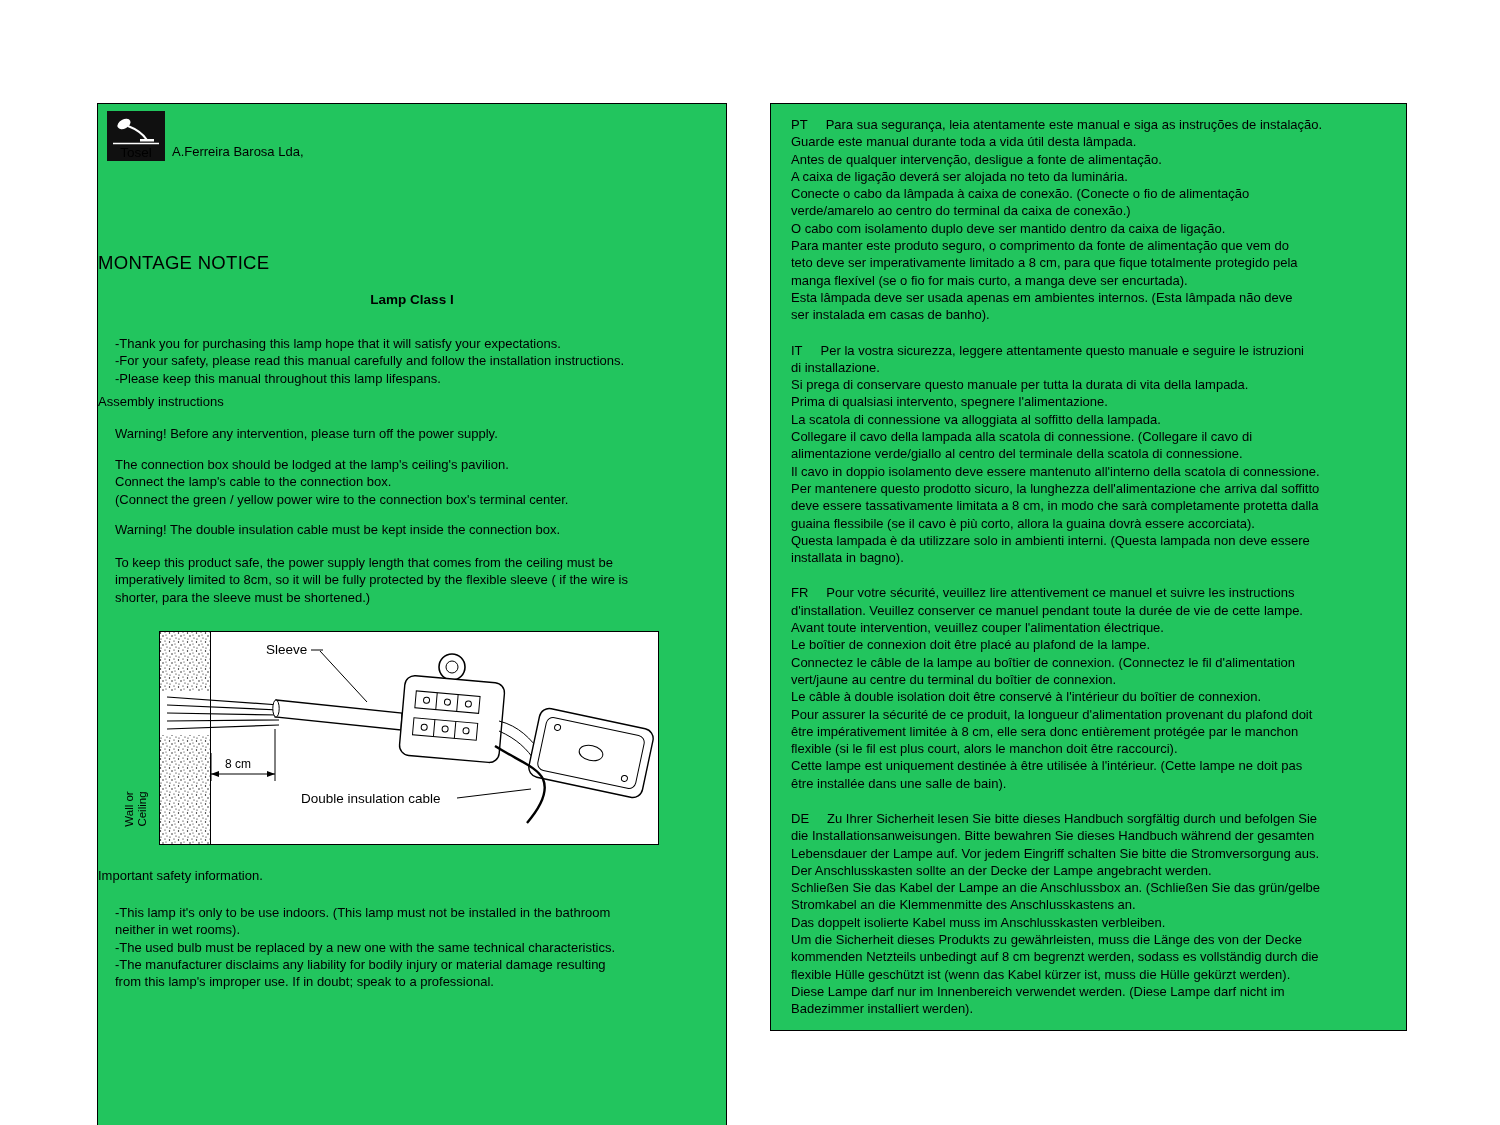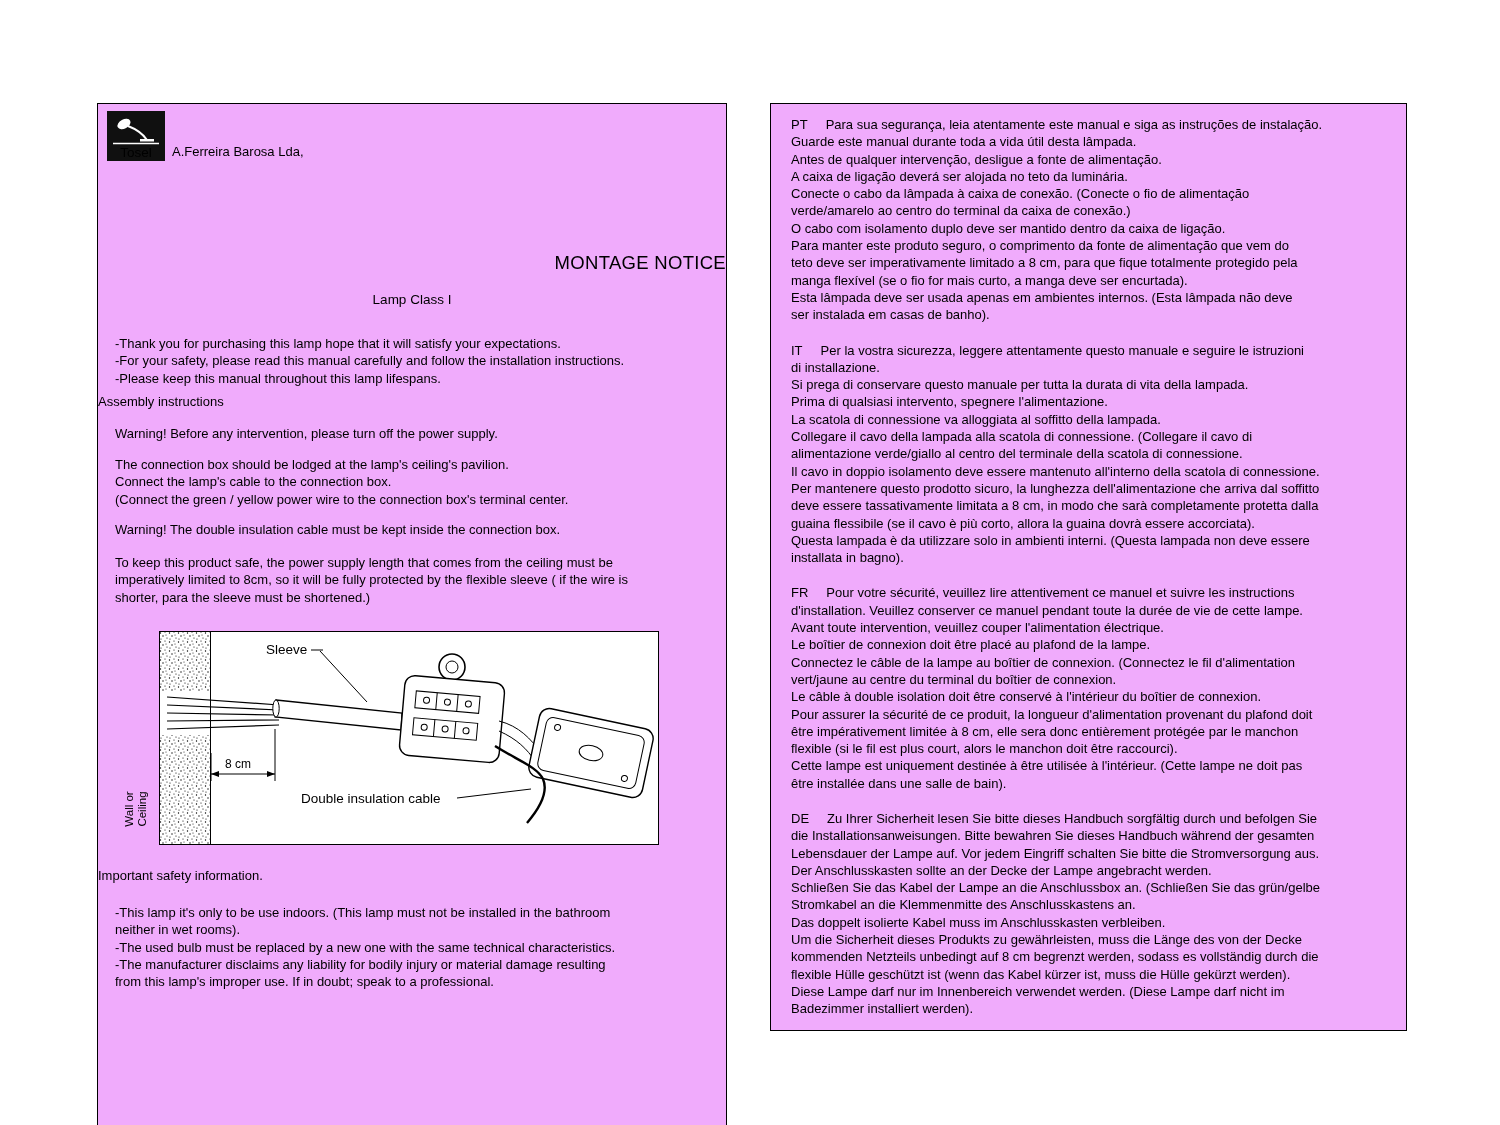--- a/index.html
+++ b/index.html
@@ -1,37 +1,37 @@
 <!DOCTYPE html>
 <html><head>
 <meta charset="utf-8">
 <style>
   * { margin:0; padding:0; box-sizing:border-box; }
   html,body { background:#ffffff; }
   .page {
     position:relative; width:1500px; height:1125px; background:#fff;
     font-family:"Liberation Sans", sans-serif; color:#000; overflow:hidden;
   }
-  .panel { position:absolute; background:#f0abfc; border:1px solid #000; }
+  .panel { position:absolute; background:#22c55e; border:1px solid #000; }
   .left-panel  { left:97px;  top:103px; width:630px; height:1106px; }
   .right-panel { left:770px; top:103px; width:637px; height:928px;
                  padding:12px 18px 0 20px; font-size:13px; line-height:17.3px;
                  overflow:hidden; }
   .lines { white-space:pre-wrap; }
   .lang-section { margin-bottom:18px; overflow:hidden; }
   .lang-code { float:left; padding-right:18px; }
 
   .left-panel > div, .left-panel > h1, .left-panel > h2, .left-panel > h3 { position:absolute; }
   .logo-row { top:7px; left:9px; display:flex; align-items:flex-end; gap:7px; }
   .company-name { font-size:13px; padding-bottom:2px; }
   .address { top:72px; left:8px; font-size:13px; line-height:16.6px; }
-  .doc-title { top:148px; left:0; width:100%; text-align:right;
+  .doc-title { top:148px; left:0; width:100%; text-align:left;
                font-size:18.5px; font-weight:400; letter-spacing:0.3px; }
   .doc-subtitle { top:188px; left:0; width:100%; text-align:center;
-                  font-size:13.5px; font-weight:400; }
+                  font-size:13.5px; font-weight:700; }
   .body-text { font-size:13px; line-height:17.3px; }
   .intro { top:231px; left:17px; }
   .section-heading { left:0; width:100%; text-align:left; font-size:13px; font-weight:400; }
   .assembly-heading { top:290px; }
   .warning { font-size:13px; font-weight:400; }
   .warning1 { top:322px; left:17px; }
   .assembly-para { top:352px; left:17px; }
   .warning2 { top:418px; left:17px;text-align:right; }
   .power-para { top:450px; left:17px; }
   .diagram-wrap { top:527px; left:20px; width:541px; height:215px; }

